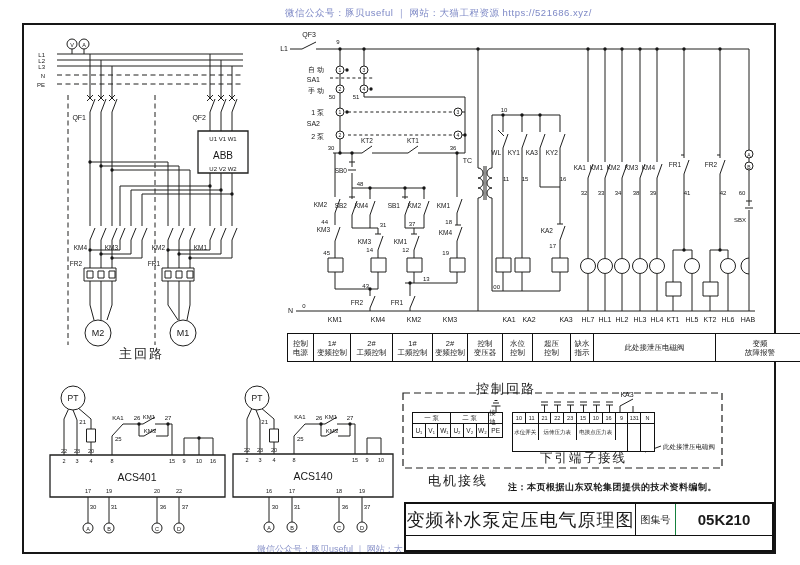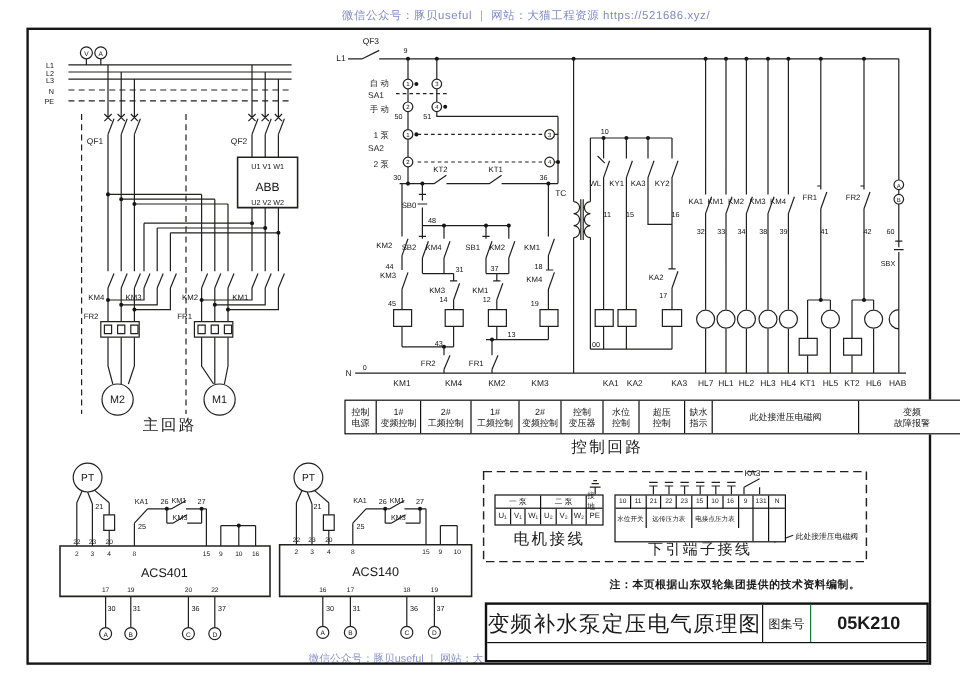--- a/index.html
+++ b/index.html
@@ -39,22 +39,22 @@
   #ttable{left:512px;top:412px;width:143px;background:#fff;border:1.2px solid #111;box-sizing:border-box}
   .tt-row{display:flex}
   .tt-n{width:13px;height:11px;border-right:1px solid #111;border-bottom:1px solid #111;font-size:5.5px;
         display:flex;align-items:center;justify-content:center;box-sizing:border-box}
   .tt-n:last-child{border-right:none}
   .tt-g{height:16px;border-right:1px solid #111;font-size:5.5px;display:flex;align-items:center;
         justify-content:center;box-sizing:border-box;white-space:nowrap}
   .tt-e{width:13px;height:27px;border-right:1px solid #111;box-sizing:border-box}
   .tt-e:last-child{border-right:none}
   .cnlabel{font-size:13px;letter-spacing:2px;white-space:nowrap}
-  #ctl-title{left:458px;top:364px;width:96px;text-align:center}
-  #motor-label{left:428px;top:440px}
+  #ctl-title{left:458px;top:380px;width:96px;text-align:center}
+  #motor-label{left:428px;top:472px}
   #term-label{left:540px;top:450px;font-size:12.5px}
   #callout{left:663px;top:443px;font-size:6.5px;white-space:nowrap;letter-spacing:0}
   #main-label{left:119px;top:345px}
   #note{left:508px;top:481px;font-size:9px;font-weight:600;letter-spacing:.5px;white-space:nowrap}
   
   #tblock{left:404px;top:502px;width:370px;height:50px;border:2px solid #111;background:#fff;
           box-sizing:border-box;display:flex;flex-direction:column}
   .tb-top{display:flex;height:31px;border-bottom:1px solid #111}
   .tb-title{width:230px;border-right:1px solid #111;display:flex;align-items:center;justify-content:center;
             font-size:18px;font-weight:normal;letter-spacing:1px;box-sizing:border-box;white-space:nowrap}

